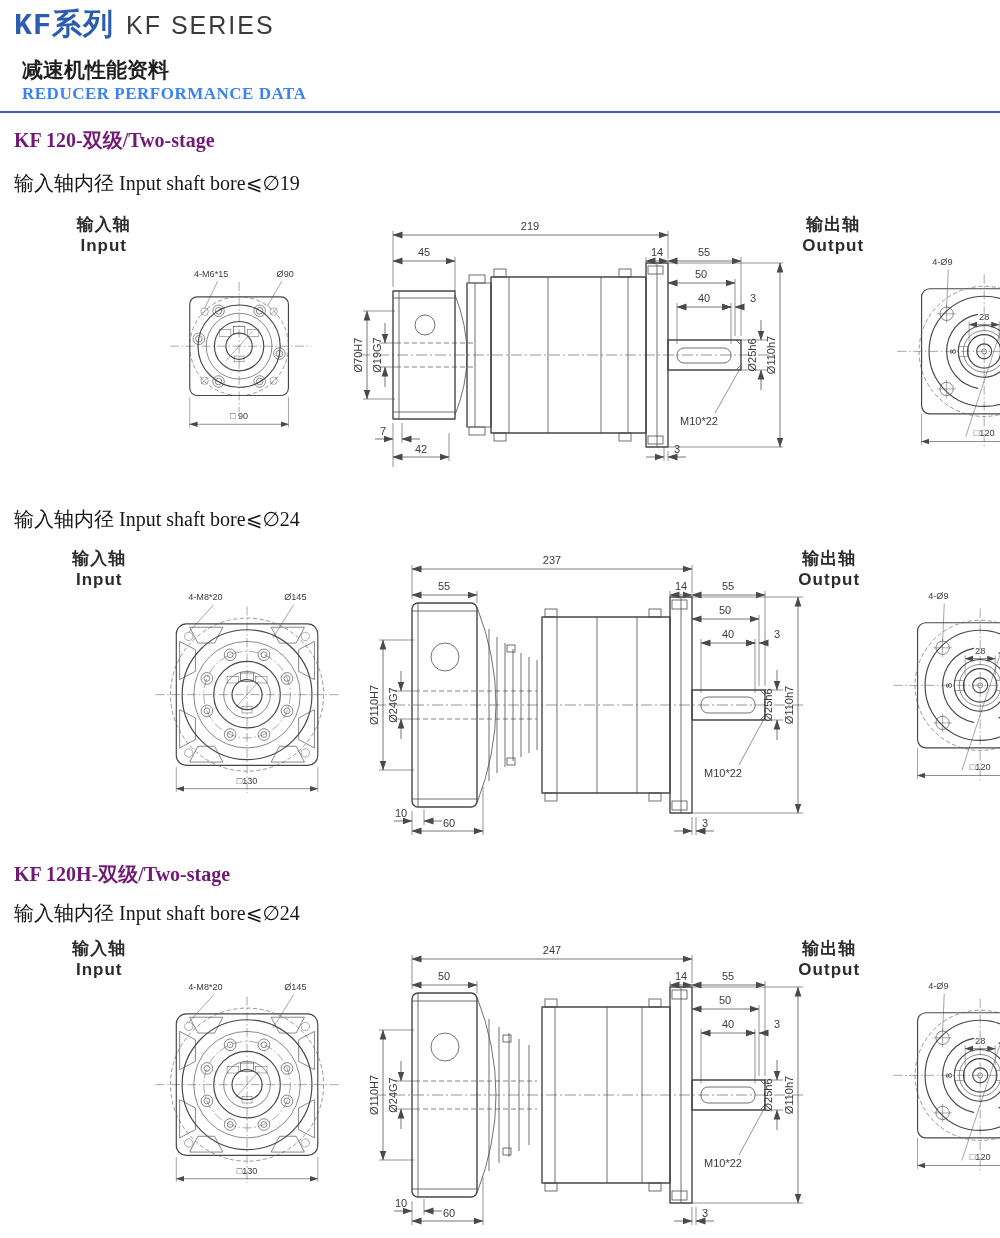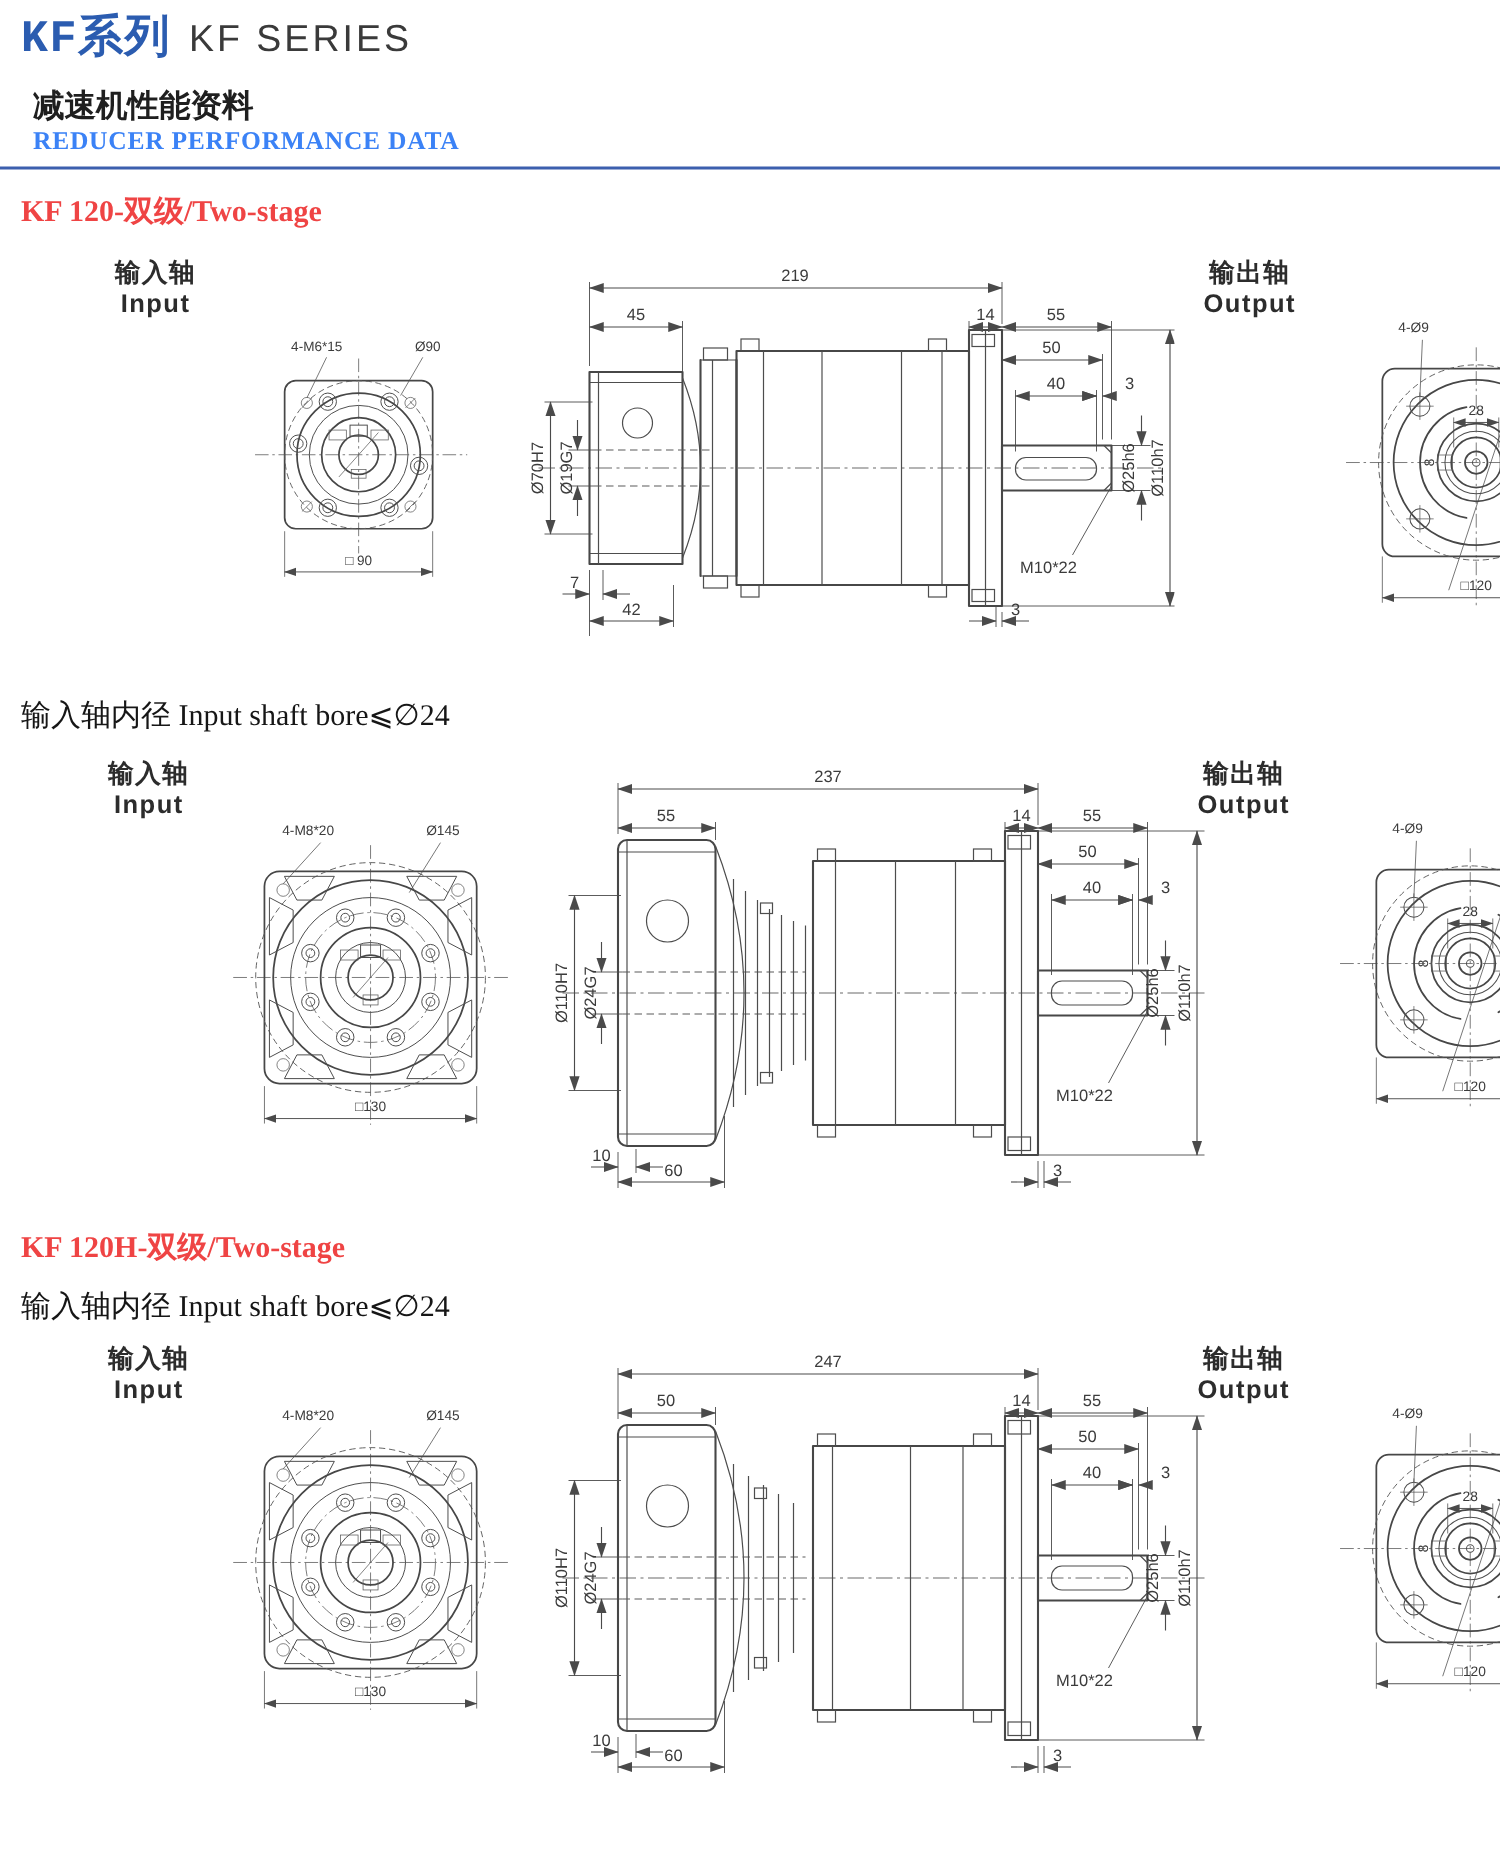--- a/index.html
+++ b/index.html
@@ -6,21 +6,21 @@
   body{width:1000px;height:1238px;font-family:"Liberation Sans",sans-serif;color:#222;}
   .page{position:relative;width:1000px;height:1238px;background:#fff;overflow:hidden;}
   header{padding:4px 0 0 14px;}
   .title-row{display:flex;align-items:baseline;height:36px;}
   .t-cn{font-size:30px;font-weight:bold;color:#2b5cb0;letter-spacing:1px;font-family:Liberation Mono, monospace;}
   .t-en{font-size:25px;color:#3a3a3a;margin-left:12px;letter-spacing:2px;}
   .subtitle-row{margin-top:16px;font-family:"Liberation Serif",serif;font-weight:bold;display:flex;align-items:baseline;flex-direction:column;}
   .s-cn{font-size:21px;color:#1f1f1f;}
   .s-en{font-size:17px;color:#3b82f6;margin-left:8px;letter-spacing:0.5px;}
   .rule{height:2px;background:#3c5fae;margin-top:7px;margin-left:-14px;width:1000px;}
-  .sec-heading{font-family:"Liberation Serif",serif;color:#ef4444;font-size:20px;font-weight:bold;margin:14px 0 0 14px;}
+  .sec-heading{font-family:"Liberation Serif",serif;color:#701a75;font-size:20px;font-weight:bold;margin:14px 0 0 14px;}
   .sec-heading.second{margin-top:24px;}
   .bore-note{font-family:"Liberation Serif",serif;font-size:20px;color:#161616;margin:16px 0 0 14px;}
   .bore-note.gap{margin-top:28px;}
   .bore-note.gap2{margin-top:12px;}
   .row{display:flex;align-items:flex-start;}
   .row1{margin-top:16px;}
   .row2{margin-top:14px;}
   .row3{margin-top:10px;}
   .cell{display:flex;flex-direction:row;}
   .view-title{height:24px;font-size:17px;font-weight:bold;color:#2c2c2c;text-align:center;letter-spacing:1px;}
@@ -52,20 +52,21 @@
       <span class="t-en">KF SERIES</span>
     </div>
     <div class="subtitle-row">
       <span class="s-cn">减速机性能资料</span>
       <span class="s-en">REDUCER PERFORMANCE DATA</span>
     </div>
     <div class="rule"></div>
   </header>
 
   <h3 class="sec-heading">KF 120-双级/Two-stage</h3>
+  <p class="bore-note">输入轴内径 Input shaft bore⩽∅19</p>
 
   <div class="row row1">
 
     <div class="cell" style="margin-left:60px">
       <div class="view-title">输入轴 Input</div>
       <svg width="230" height="240" viewBox="0 0 230 240">
         <line class="cl" x1="28" y1="136" x2="200" y2="136"></line>
         <line class="cl" x1="112" y1="58" x2="112" y2="216"></line>
         <rect class="ol" x="52" y="76" width="120" height="120" rx="9"></rect>
         <circle class="dsh" cx="112" cy="136" r="60"></circle>

